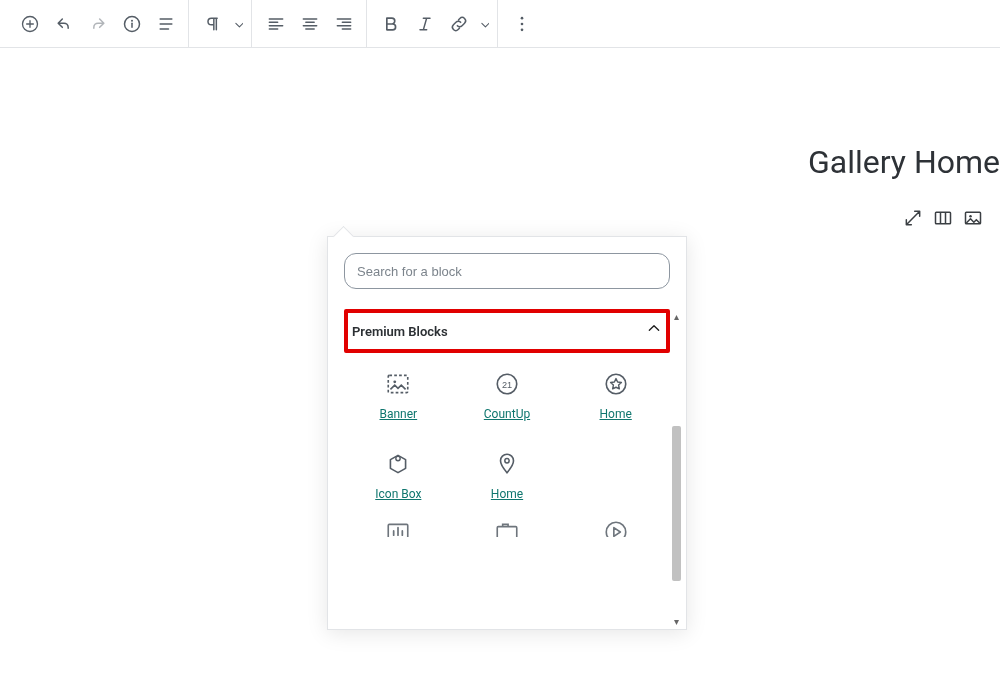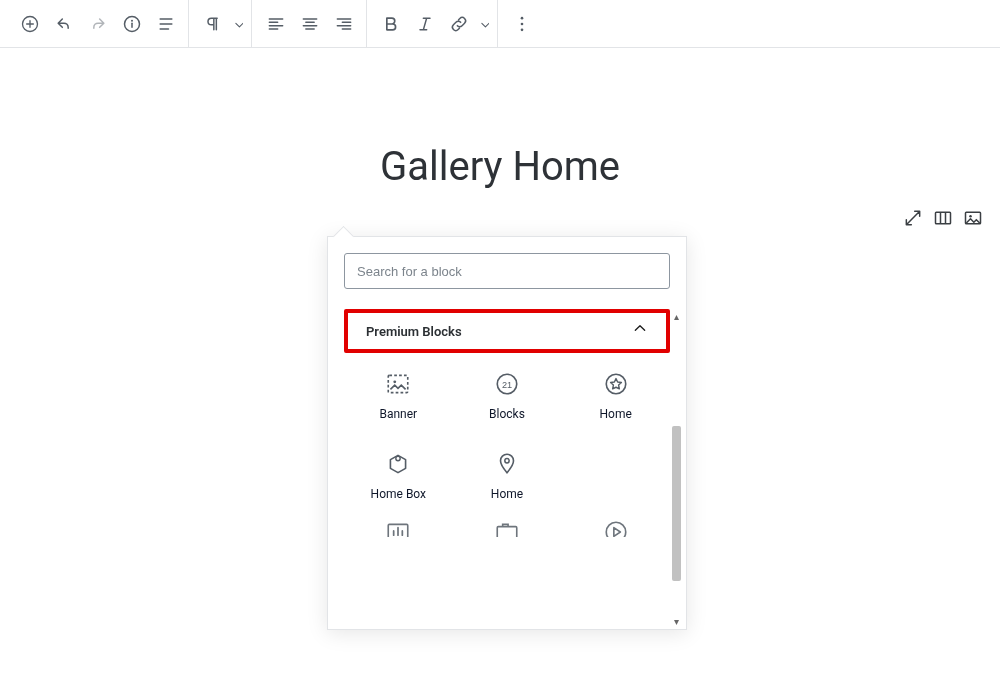--- a/index.html
+++ b/index.html
@@ -5,41 +5,41 @@
 * { box-sizing: border-box; margin: 0; padding: 0; }
 body { font-family: -apple-system, BlinkMacSystemFont, "Segoe UI", Roboto, sans-serif; color: #1e1e1e; background: #fff; }
 .toolbar { display: flex; align-items: center; height: 48px; border-bottom: 1px solid #e2e4e7; padding: 0 8px; gap: 2px; }
 .tb-group { display: flex; align-items: center; gap: 2px; padding: 0 6px; border-right: 1px solid #e2e4e7; height: 100%; }
 .tb-group:last-child { border-right: none; }
 .tb-btn { width: 32px; height: 32px; display: flex; align-items: center; justify-content: center; cursor: pointer; color: #555d66; border-radius: 3px; }
 .tb-btn svg { width: 20px; height: 20px; }
 .tb-chev { width: 14px; display: flex; align-items: center; justify-content: center; color: #555d66; cursor: pointer; }
 .tb-chev svg { width: 10px; height: 10px; }
 .canvas { position: relative; width: 100%; padding-top: 95px; }
-.title { font-size: 40px; font-weight: 400; color: #2e3237; text-align: center; }
+.title { font-size: 32px; font-weight: 400; color: #2e3237; text-align: right; }
 .block-area { position: relative; margin: 45px auto 0; width: 360px; }
 .add-block-btn { position: absolute; left: 0; top: 0; width: 24px; height: 24px; display: flex; align-items: center; justify-content: center; color: #555; cursor: pointer; }
 .add-block-btn svg { width: 22px; height: 22px; }
 .right-actions { position: absolute; right: 16px; top: 207px; display: flex; gap: 8px; }
 .right-actions .ra-btn { width: 22px; height: 22px; display: flex; align-items: center; justify-content: center; color: #3b3f43; cursor: pointer; }
 .right-actions .ra-btn svg { width: 20px; height: 20px; }
 .inserter { position: absolute; left: 327px; top: 236px; width: 360px; background: #fff; border: 1px solid #e2e4e7; box-shadow: 0 3px 20px rgba(0,0,0,.1); }
 .inserter::before { content: ""; position: absolute; top: -8px; left: 8px; width: 14px; height: 14px; background: #fff; border-left: 1px solid #e2e4e7; border-top: 1px solid #e2e4e7; transform: rotate(45deg); }
 .inserter-inner { padding: 16px 16px 0; }
-.search-box { width: 100%; height: 36px; border: 1px solid #8d96a0; border-radius: 3px; padding: 0 12px; font-size: 13px; color: #555; outline: none; }
+.search-box { width: 100%; height: 36px; border: 1px solid #8d96a0; border-radius: 12px; padding: 0 12px; font-size: 13px; color: #555; outline: none; }
 .search-box::placeholder { color: #7c848c; }
 .scroll-area { position: relative; margin-top: 20px; height: 320px; }
-.cat-header { margin: 0 16px 0; height: 44px; display: flex; align-items: center; justify-content: space-between; border: 4px solid #e10000; border-radius: 2px; padding: 0 18px; cursor: pointer; }
+.cat-header { margin: 0 16px 0; height: 44px; display: flex; align-items: center; justify-content: space-between; border: 4px solid #e10000; border-radius: 2px; padding: 0 4px; cursor: pointer; }
 .cat-title { font-size: 13px; font-weight: 600; color: #2b2f33; }
 .cat-chev svg { width: 16px; height: 16px; }
 .grid { display: grid; grid-template-columns: repeat(3, 1fr); padding: 12px 16px 0; row-gap: 18px; }
 .block-item { display: flex; flex-direction: column; align-items: center; gap: 10px; cursor: pointer; color: #555d66; padding: 6px 0; }
 .block-icon { width: 28px; height: 26px; display: flex; align-items: center; justify-content: center; }
 .block-icon svg { width: 26px; height: 26px; }
-.block-label { font-size: 12px; color: #0f172a; }
+.block-label { font-size: 12px; color: #0f766e; text-decoration: underline; }
 .fade-bottom-row .block-item { opacity: .85; }
 .scrl { position: absolute; right: 2px; top: 0; width: 15px; height: 100%; }
 .scrl-up, .scrl-down { position: absolute; left: 0; width: 15px; height: 15px; display: flex; align-items: center; justify-content: center; color: #666; cursor: pointer; font-size: 10px; }
 .scrl-up { top: 0; }
 .scrl-down { bottom: 0; }
 .scrl-track { position: absolute; left: 3px; top: 15px; bottom: 15px; width: 9px; }
 .scrl-thumb { position: absolute; left: 0; width: 9px; top: 102px; height: 155px; background: #c1c1c1; border-radius: 2px; }
 </style>
 </head>
 <body>
@@ -300,37 +300,37 @@
             </svg>
           </div>
           <div class="block-label">Banner</div>
         </div>
         <div class="block-item">
           <div class="block-icon">
             <svg viewBox="0 0 24 24">
               <use href="#b-countup"></use>
             </svg>
           </div>
-          <div class="block-label">Blocks</div>
+          <div class="block-label">CountUp</div>
         </div>
         <div class="block-item">
           <div class="block-icon">
             <svg viewBox="0 0 24 24">
               <use href="#b-icon"></use>
             </svg>
           </div>
           <div class="block-label">Home</div>
         </div>
         <div class="block-item">
           <div class="block-icon">
             <svg viewBox="0 0 24 24">
               <use href="#b-iconbox"></use>
             </svg>
           </div>
-          <div class="block-label">Home Box</div>
+          <div class="block-label">Icon Box</div>
         </div>
         <div class="block-item">
           <div class="block-icon">
             <svg viewBox="0 0 24 24">
               <use href="#b-maps"></use>
             </svg>
           </div>
           <div class="block-label">Home</div>
         </div>
       </div>

